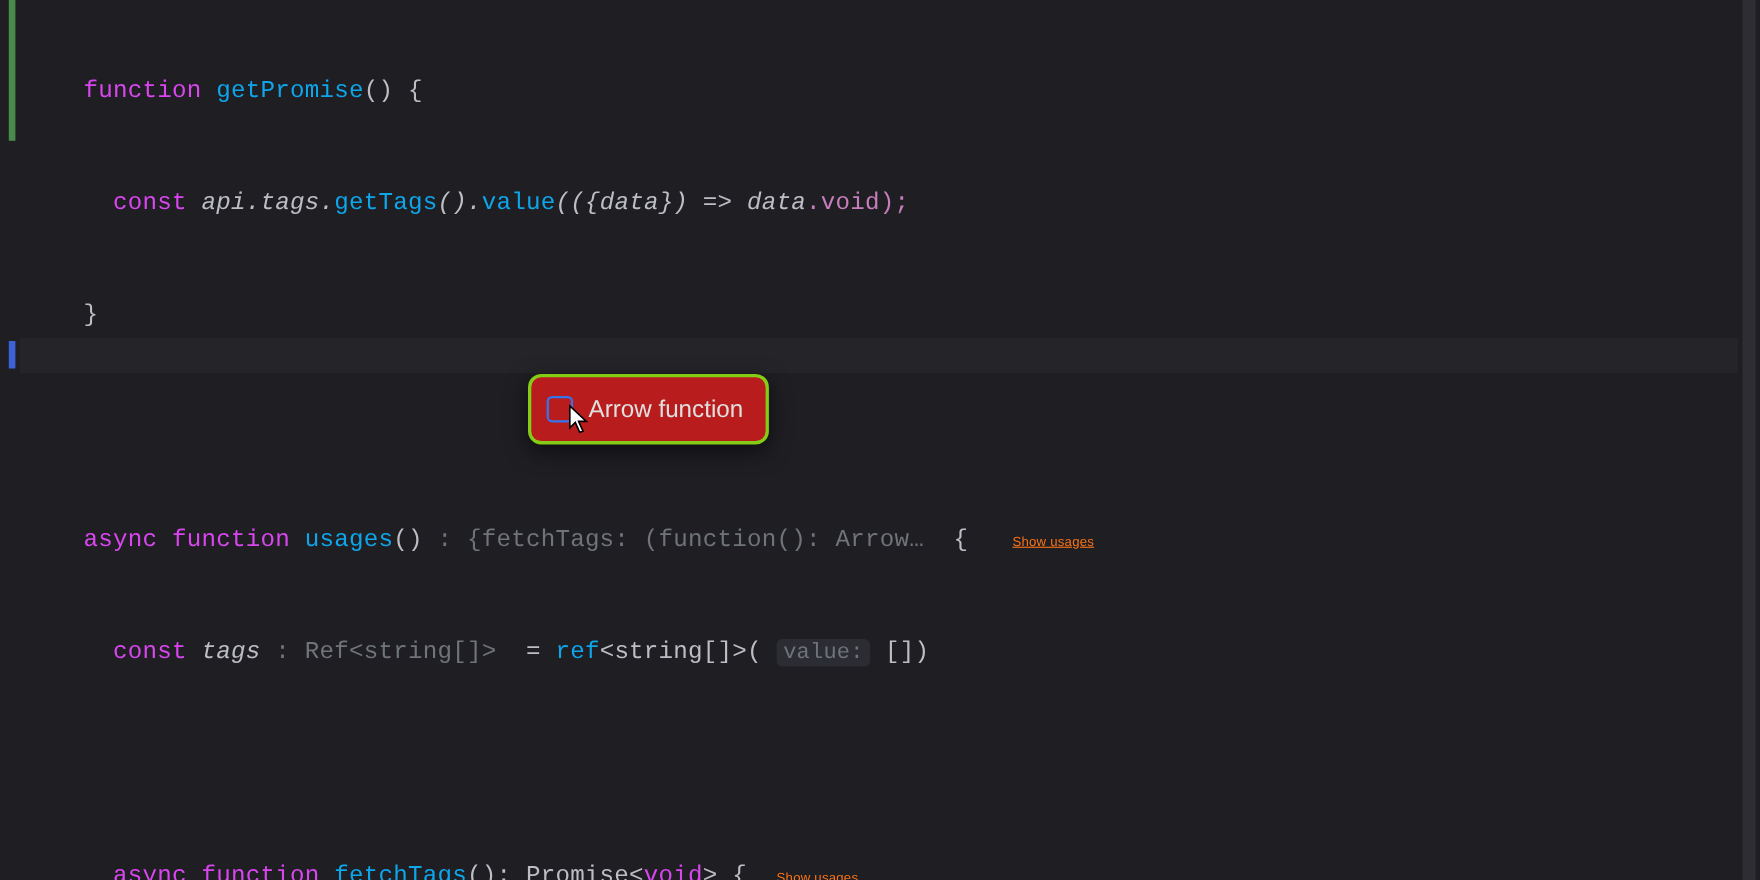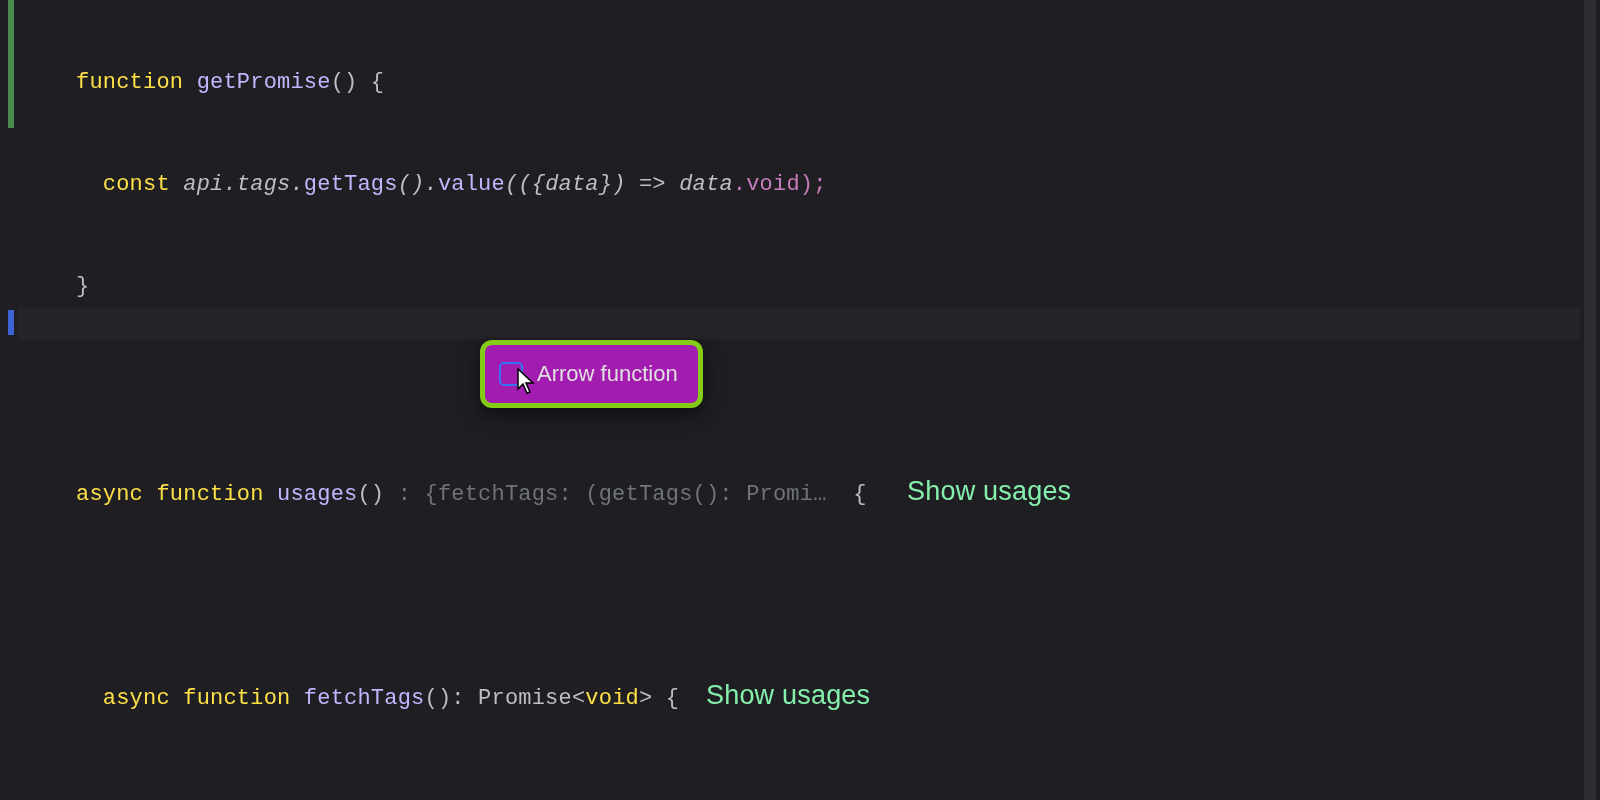--- a/index.html
+++ b/index.html
@@ -50,43 +50,43 @@
   .scrollbar {
     position: absolute;
     right: 4px;
     top: 0;
     bottom: 0;
     width: 12px;
     background: #2d2d33;
   }
 
   
-  .kw { color: #fde047; }          
-  .fnname { color: #c4b5fd; }      
+  .kw { color: #d946ef; }          
+  .fnname { color: #0ea5e9; }      
   .ident { color: #bcbec4; font-style: italic; }
   .prop { color: #c77dbb; }        
   .punct { color: #bcbec4; }
   .typeHint { color: #6f737a; }    
-  .usages { color: #86efac; font-family: -apple-system, "Segoe UI", Arial, sans-serif; font-size: 27px; }
+  .usages { color: #f97316; font-family: -apple-system, "Segoe UI", Arial, sans-serif; font-size: 12px; text-decoration: underline; }
   .chip {
     background: #2b2d33;
     border-radius: 5px;
     padding: 1px 6px;
     color: #6f737a;
     font-size: 20px;
   }
   .typecol { color: #bcbec4; }
 
   
   .popup {
     position: absolute;
     left: 480px;
     top: 340px;
-    background: #a21caf;
-    border: 5px solid #84cc16;
+    background: #b91c1c;
+    border: 3px solid #84cc16;
     border-radius: 12px;
     padding: 12px 20px 12px 14px;
     display: flex;
     align-items: center;
     gap: 14px;
     box-shadow: 0 6px 20px rgba(0,0,0,0.5);
     font-family: -apple-system, "Segoe UI", Arial, sans-serif;
     font-size: 22px;
     color: #e0e0e0;
   }
@@ -110,21 +110,22 @@
 <div class="scrollbar"></div>
 <div class="gutter-modified"></div>
 <div class="gutter-caret"></div>
 <div class="caret-line"></div>
 
 <div class="editor">
   <div class="line"><span class="kw">function</span> <span class="fnname">getPromise</span><span class="punct">() {</span></div>
   <div class="line">  <span class="kw">const</span> <span class="ident">api.tags.</span><span class="fnname">getTags</span><span class="ident">().</span><span class="fnname">value</span><span class="ident">(({</span><span class="ident">data</span><span class="ident">}) =&gt; </span><span class="ident">data</span><span class="prop">.void);</span></div>
   <div class="line"><span class="punct">}</span></div>
   <div class="line"></div>
-  <div class="line"><span class="kw">async</span> <span class="kw">function</span> <span class="fnname">usages</span><span class="punct">()</span> <span class="typeHint">: {fetchTags: (getTags(): Promi…</span><span class="punct">  {</span>   <span class="usages">Show usages</span></div>
+  <div class="line"><span class="kw">async</span> <span class="kw">function</span> <span class="fnname">usages</span><span class="punct">()</span> <span class="typeHint">: {fetchTags: (function(): Arrow…</span><span class="punct">  {</span>   <span class="usages">Show usages</span></div>
+  <div class="line">  <span class="kw">const</span> <span class="ident">tags</span> <span class="typeHint">: Ref&lt;string[]&gt;</span><span class="punct">  = </span><span class="fnname">ref</span><span class="typecol">&lt;string[]&gt;(</span> <span class="chip">value:</span><span class="punct"> [])</span></div>
   <div class="line"></div>
   <div class="line">  <span class="kw">async</span> <span class="kw">function</span> <span class="fnname">fetchTags</span><span class="punct">(): </span><span class="typecol">Promise</span><span class="punct">&lt;</span><span class="kw">void</span><span class="punct">&gt; {</span>  <span class="usages">Show usages</span></div>
   
   
   
   
   
   
   
   

